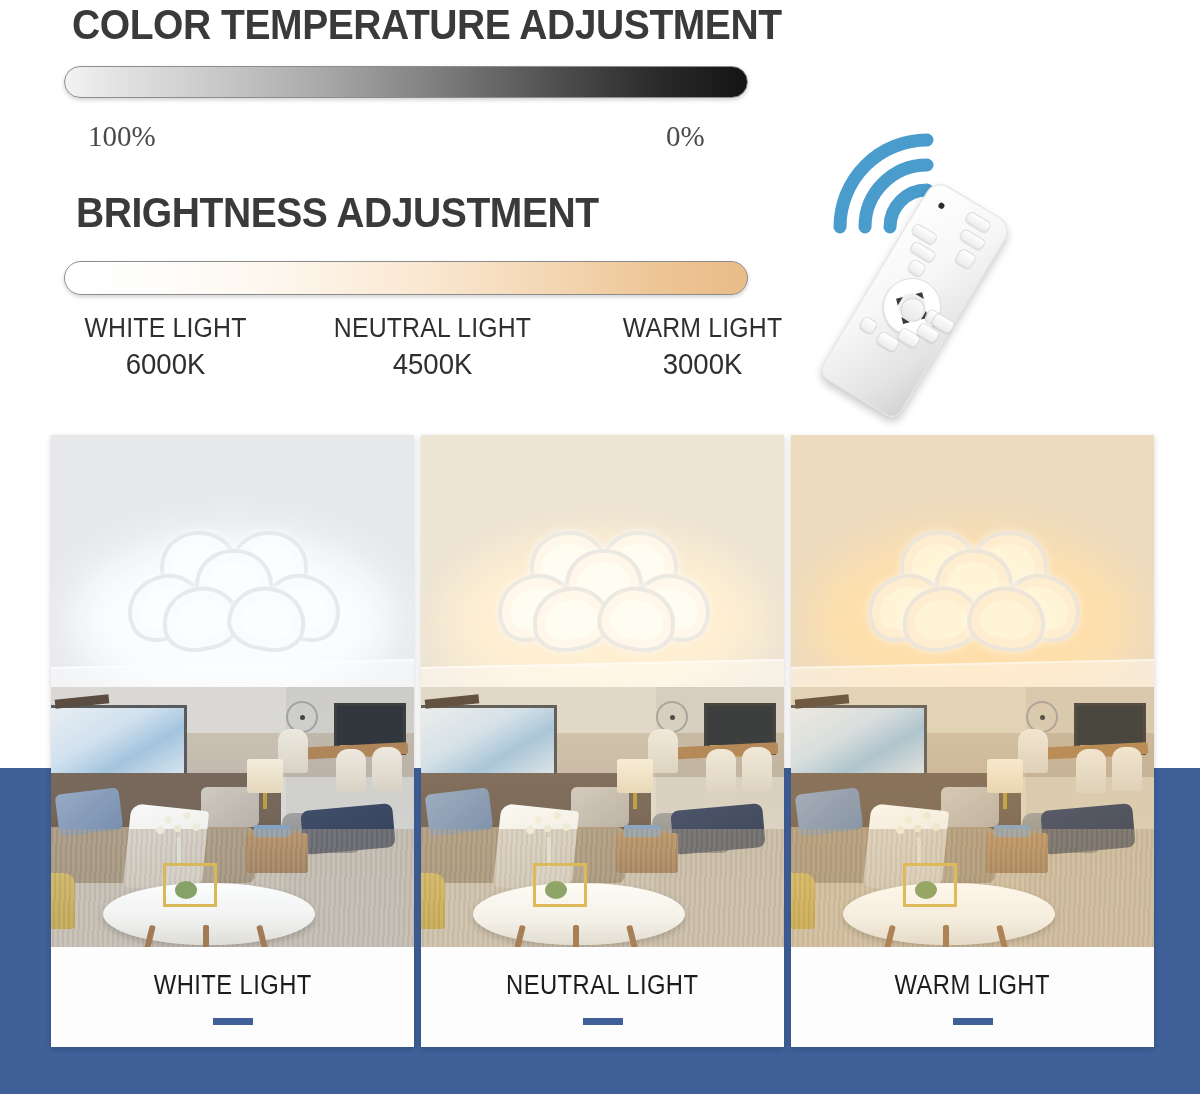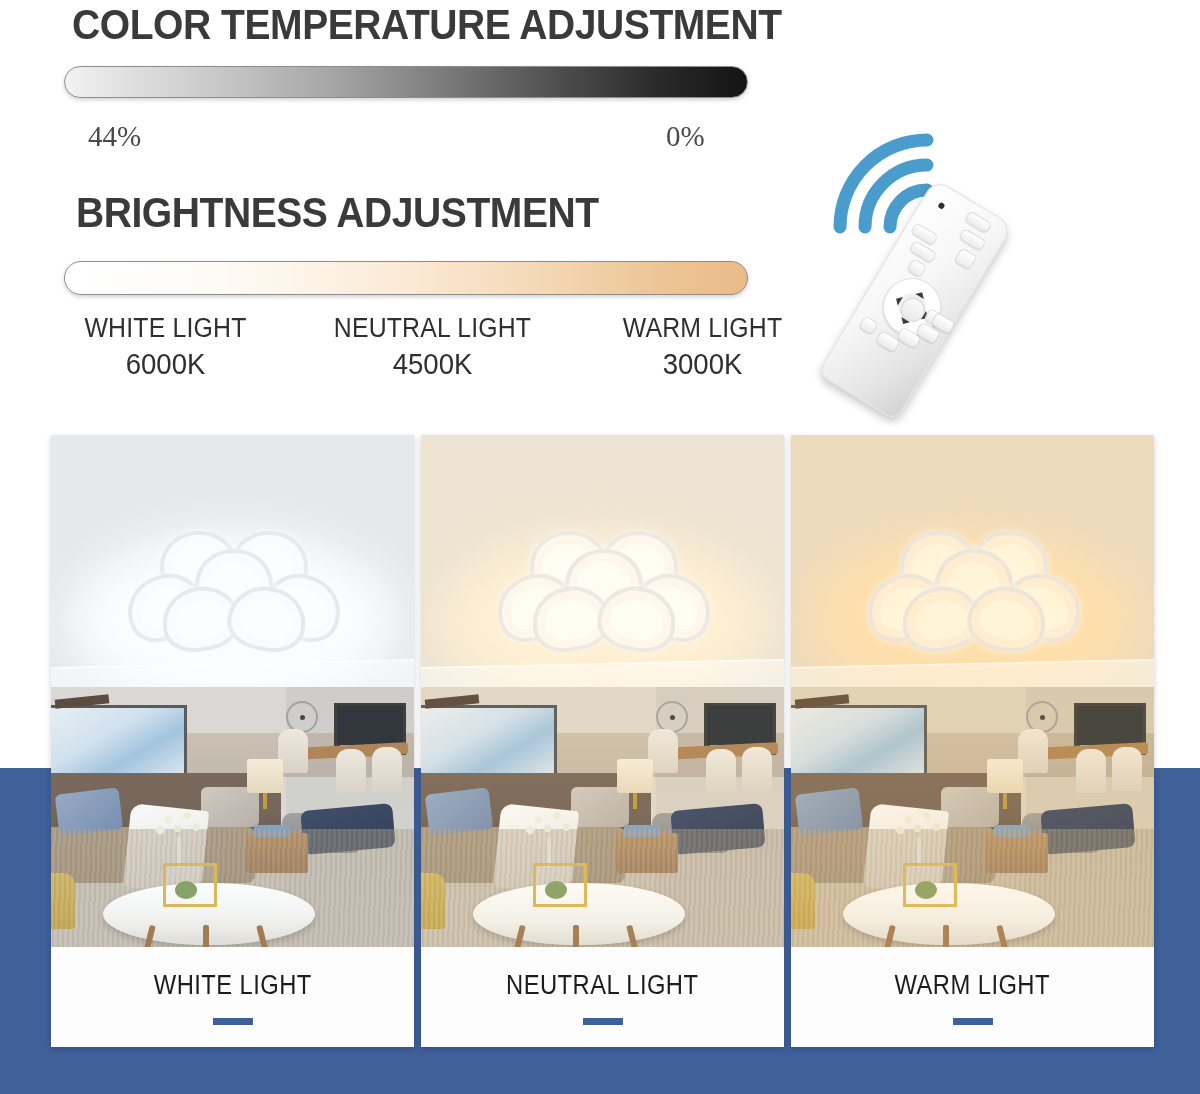--- a/index.html
+++ b/index.html
@@ -548,21 +548,21 @@
 </style>
 </head>
 <body>
 
 <div class="infographic">
 
   <div class="heading" id="title-color-temp">COLOR TEMPERATURE ADJUSTMENT</div>
 
   <div class="bar" id="bar-color-temp"></div>
 
-  <div class="pct" id="pct-left">44%</div>
+  <div class="pct" id="pct-left">100%</div>
 
   <div class="pct" id="pct-right">0%</div>
 
   <div class="heading" id="title-brightness">BRIGHTNESS ADJUSTMENT</div>
 
   <div class="bar" id="bar-brightness"></div>
 
   <div class="light-label" id="light-label-0">
     <span class="name">WHITE LIGHT</span>
     <span class="kelvin">6000K</span>

